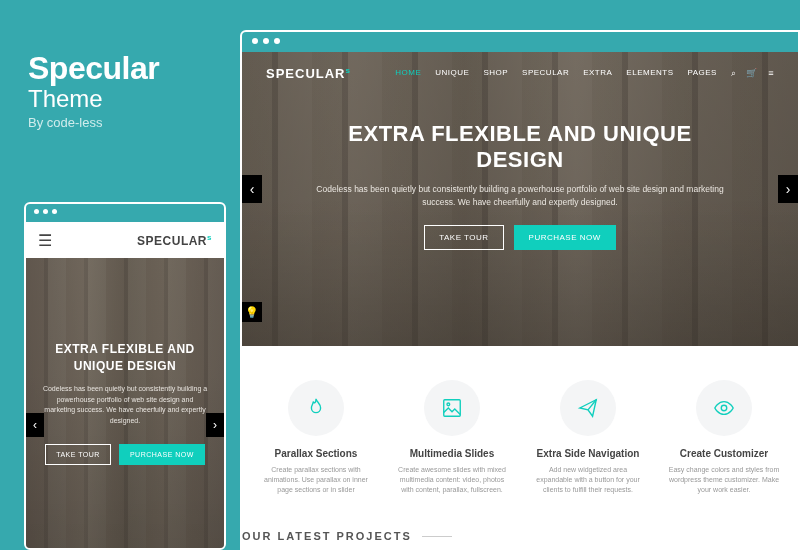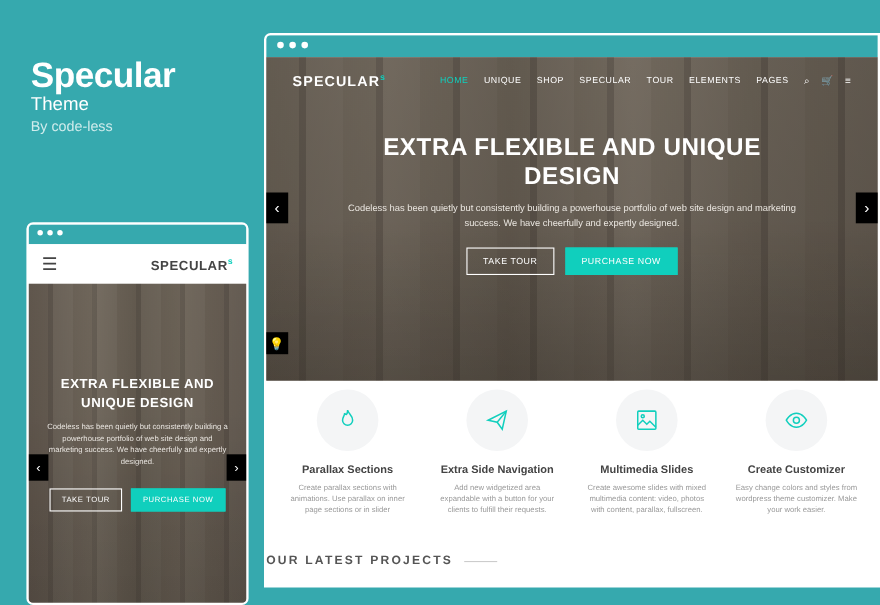--- a/index.html
+++ b/index.html
@@ -1,19 +1,19 @@
 <!DOCTYPE html>
 <html><head>
 <meta charset="utf-8">
 <style>
 *{margin:0;padding:0;box-sizing:border-box;font-family:Arial,Helvetica,sans-serif}
 body{background:#36a9ae;width:800px;height:550px;overflow:hidden;position:relative}
 .promo-text{position:absolute;left:28px;top:50px;color:#fff}
 .promo-text .title{font-size:32px;font-weight:700;letter-spacing:-.5px}
-.promo-text .subtitle{font-size:17px;font-weight:300;margin-top:-2px}
+.promo-text .subtitle{font-size:24px;font-weight:300;margin-top:-2px}
 .promo-text .byline{font-size:13px;margin-top:2px;color:#d0ecec}
 
 .mobile-window{position:absolute;left:24px;top:202px;width:202px;border:2px solid #fff;border-radius:6px;overflow:hidden;background:#fff}
 .mobile-chrome{background:#36a9ae;height:18px;padding:5px 8px;display:flex;gap:4px}
 .mobile-chrome .dot{width:5px;height:5px;border-radius:50%;background:#fff}
 .mobile-header{background:#fff;height:36px;display:flex;align-items:center;justify-content:space-between;padding:0 12px}
 .hamburger{font-size:16px;color:#444}
 .mobile-logo{font-size:12px;font-weight:700;color:#444;letter-spacing:.5px}
 .mobile-logo sup{color:#10cfbd;font-size:8px}
 .mobile-hero{height:290px;background:linear-gradient(rgba(50,45,40,.1),rgba(50,45,40,.3)),linear-gradient(90deg,#6b6158 0%,#7a7166 15%,#8b8275 30%,#6f675b 50%,#837a6d 70%,#6b6158 100%);position:relative;color:#fff;text-align:center;padding:0 16px;display:flex;flex-direction:column;justify-content:center}
@@ -44,21 +44,21 @@
 .nav-icons{display:flex;gap:10px;font-size:9px}
 .hero-content{text-align:center;padding:26px 60px 0}
 .hero-content h1{font-size:22px;font-weight:700;letter-spacing:.5px}
 .hero-content p{font-size:8.5px;margin-top:10px;line-height:1.5;color:#eae6e0}
 .hero-btns{display:flex;gap:10px;justify-content:center;margin-top:16px}
 .hero-btns .btn{font-size:8px;padding:7px 14px;letter-spacing:.5px}
 .hero-arrows{position:absolute;top:42%;width:100%;left:0;display:flex;justify-content:space-between;z-index:2}
 .hero-arrows .arr{background:#000;color:#fff;width:20px;height:28px;display:flex;align-items:center;justify-content:center;font-size:14px;cursor:pointer}
 .bulb{position:absolute;left:0;bottom:24px;width:20px;height:20px;background:#000;color:#10cfbd;display:flex;align-items:center;justify-content:center;font-size:11px;z-index:2}
 
-.features{background:#fff;display:flex;padding:8px 14px 18px;gap:16px}
+.features{background:#fff;display:flex;padding:34px 14px 18px;gap:16px}
 .feature{flex:1;text-align:center}
 .feat-icon{width:56px;height:56px;border-radius:50%;background:#f4f5f6;margin:0 auto 12px;display:flex;align-items:center;justify-content:center;color:#10cfbd}
 .feat-icon svg{width:22px;height:22px;stroke:#10cfbd;fill:none;stroke-width:1.5}
 .feature h3{font-size:10px;font-weight:700;color:#444;margin-bottom:6px}
 .feature p{font-size:7px;color:#999;line-height:1.4;padding:0 4px}
 
 .section-heading{text-align:left;padding:14px 0;background:#fff}
 .section-heading h2{font-size:11px;letter-spacing:2px;color:#555;font-weight:700;display:inline-block;position:relative}
 .section-heading h2::before,.section-heading h2::after{content:"";position:absolute;top:50%;width:30px;height:1px;background:#ccc}
 .section-heading h2::before{left:-40px}
@@ -104,21 +104,21 @@
       <span class="dot"></span>
   </div>
   <div class="desktop-hero">
     <div class="desktop-header">
       <div class="desktop-logo"><span>SPECULAR</span><sup>s</sup></div>
       <div class="desktop-nav">
         <span class="nav-item active">HOME</span>
         <span class="nav-item">UNIQUE</span>
         <span class="nav-item">SHOP</span>
         <span class="nav-item">SPECULAR</span>
-        <span class="nav-item">TOUR</span>
+        <span class="nav-item">EXTRA</span>
         <span class="nav-item">ELEMENTS</span>
         <span class="nav-item">PAGES</span>
         <div class="nav-icons">
           <span>⌕</span>
           <span>🛒</span>
           <span>≡</span>
         </div>
       </div>
     </div>
     <div class="hero-arrows">
@@ -142,37 +142,37 @@
           <svg viewBox="0 0 24 24">
             <path d="M12 2c1 4 5 5 5 10a5 5 0 11-10 0c0-3 2-4 2-7 1 2 3 2 3-3z"></path>
           </svg>
         </div>
       <h3>Parallax Sections</h3>
       <p>Create parallax sections with animations. Use parallax on inner page sections or in slider</p>
     </div>
     <div class="feature">
       <div class="feat-icon">
           <svg viewBox="0 0 24 24">
-            <path d="M3 12L21 3l-4 18-5-7-9-2z"></path>
-            <path d="M12 14l9-11"></path>
-          </svg>
-        </div>
-      <h3>Extra Side Navigation</h3>
-      <p>Add new widgetized area expandable with a button for your clients to fulfill their requests.</p>
-    </div>
-    <div class="feature">
-      <div class="feat-icon">
-          <svg viewBox="0 0 24 24">
             <rect x="3" y="3" width="18" height="18" rx="1"></rect>
             <circle cx="8" cy="8" r="1.5"></circle>
             <path d="M3 17l5-5 4 4 3-3 6 6"></path>
           </svg>
         </div>
       <h3>Multimedia Slides</h3>
       <p>Create awesome slides with mixed multimedia content: video, photos with content, parallax, fullscreen.</p>
+    </div>
+    <div class="feature">
+      <div class="feat-icon">
+          <svg viewBox="0 0 24 24">
+            <path d="M3 12L21 3l-4 18-5-7-9-2z"></path>
+            <path d="M12 14l9-11"></path>
+          </svg>
+        </div>
+      <h3>Extra Side Navigation</h3>
+      <p>Add new widgetized area expandable with a button for your clients to fulfill their requests.</p>
     </div>
     <div class="feature">
       <div class="feat-icon">
           <svg viewBox="0 0 24 24">
             <path d="M2 12s3.5-7 10-7 10 7 10 7-3.5 7-10 7S2 12 2 12z"></path>
             <circle cx="12" cy="12" r="3"></circle>
           </svg>
         </div>
       <h3>Create Customizer</h3>
       <p>Easy change colors and styles from wordpress theme customizer. Make your work easier.</p>

